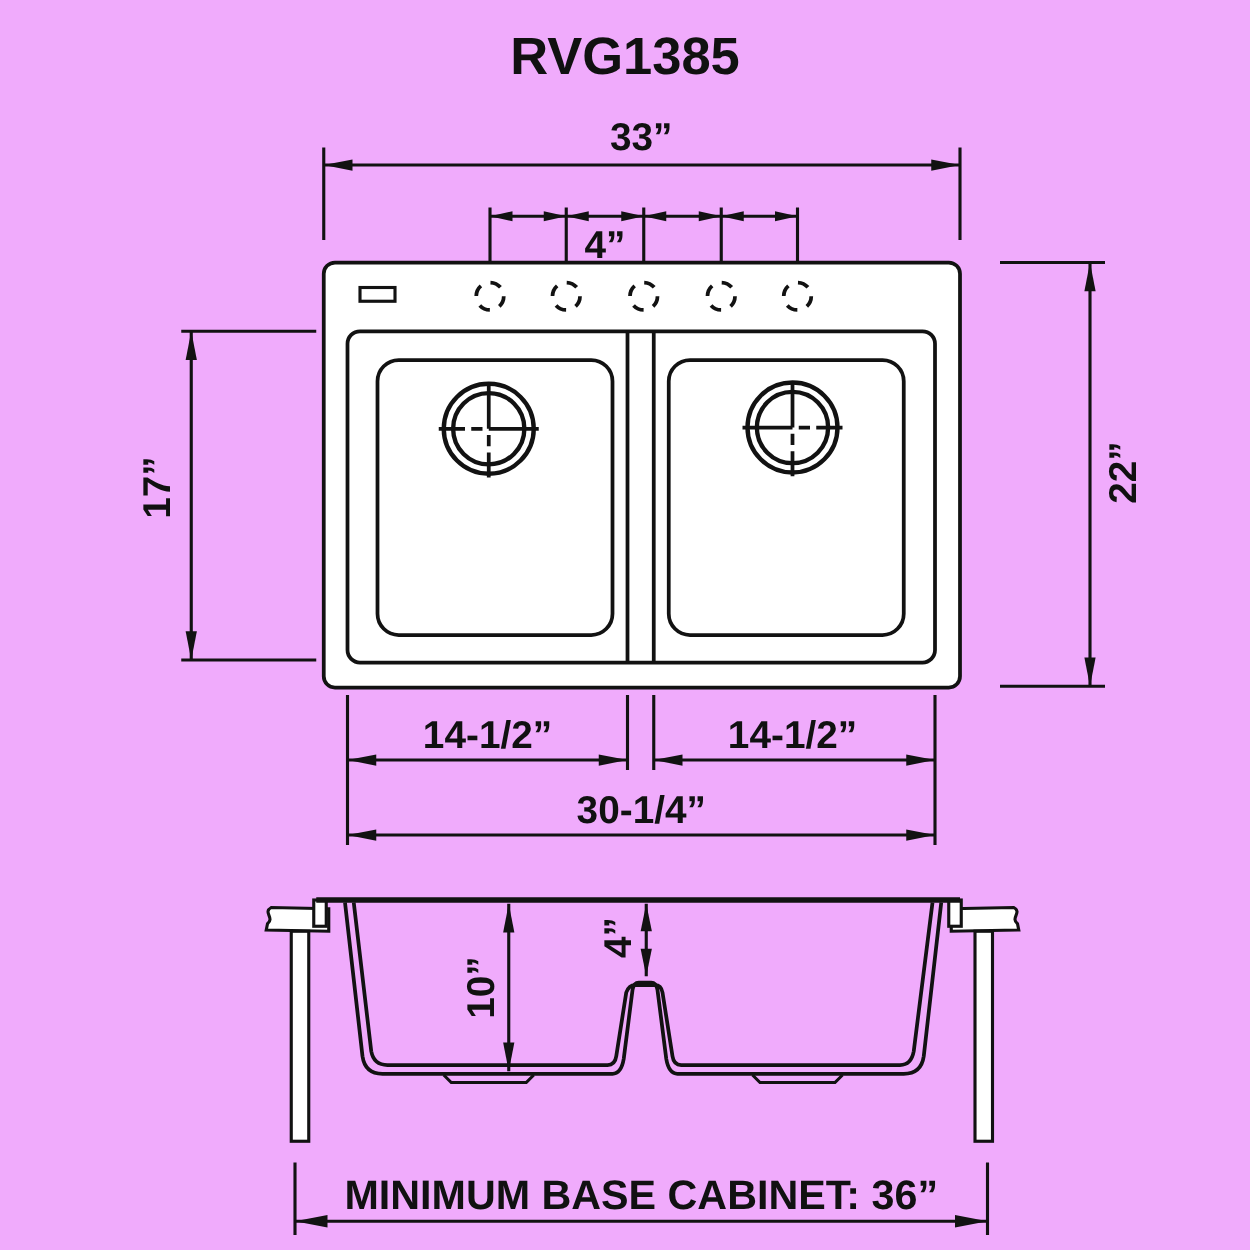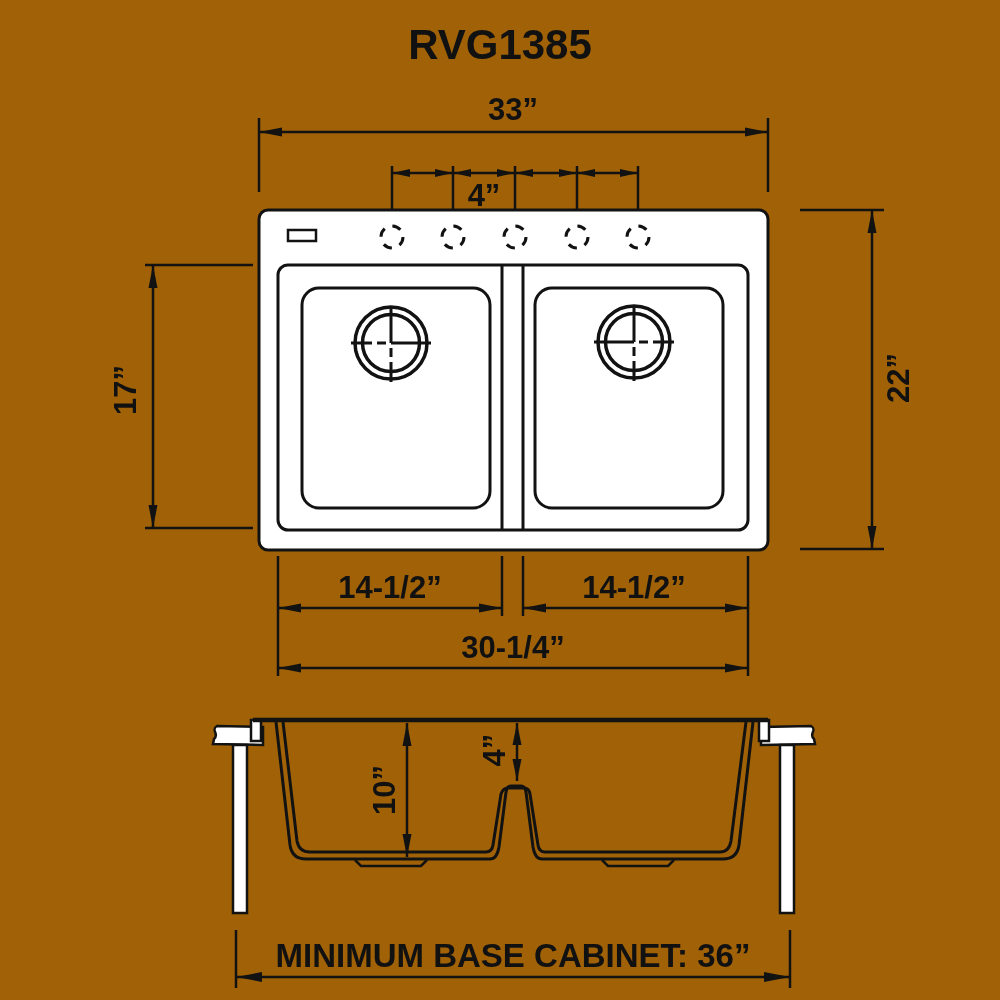--- a/index.html
+++ b/index.html
@@ -1,16 +1,16 @@
 <!DOCTYPE html>
 <html><head>
 <meta charset="utf-8">
 <style>
   html,body{margin:0;padding:0;background:#ffffff;}
-  .stage{position:relative;width:1000px;height:1000px;background:#a16207;overflow:hidden;}
+  .stage{position:relative;width:1000px;height:1000px;background:#f0abfc;overflow:hidden;}
   svg{display:block;}
   .lbl{font-family:"Liberation Sans","DejaVu Sans",sans-serif;font-weight:bold;fill:#111111;}
   .title-lbl{font-size:42px;}
   .dim-lbl{font-size:31px;}
   .cab-lbl{font-size:33px;}
   .ln{stroke:#121212;fill:none;}
   .w25{stroke-width:2.5;}
   .w3{stroke-width:3;}
   .w35{stroke-width:3.5;}
   .w45{stroke-width:4.5;}

